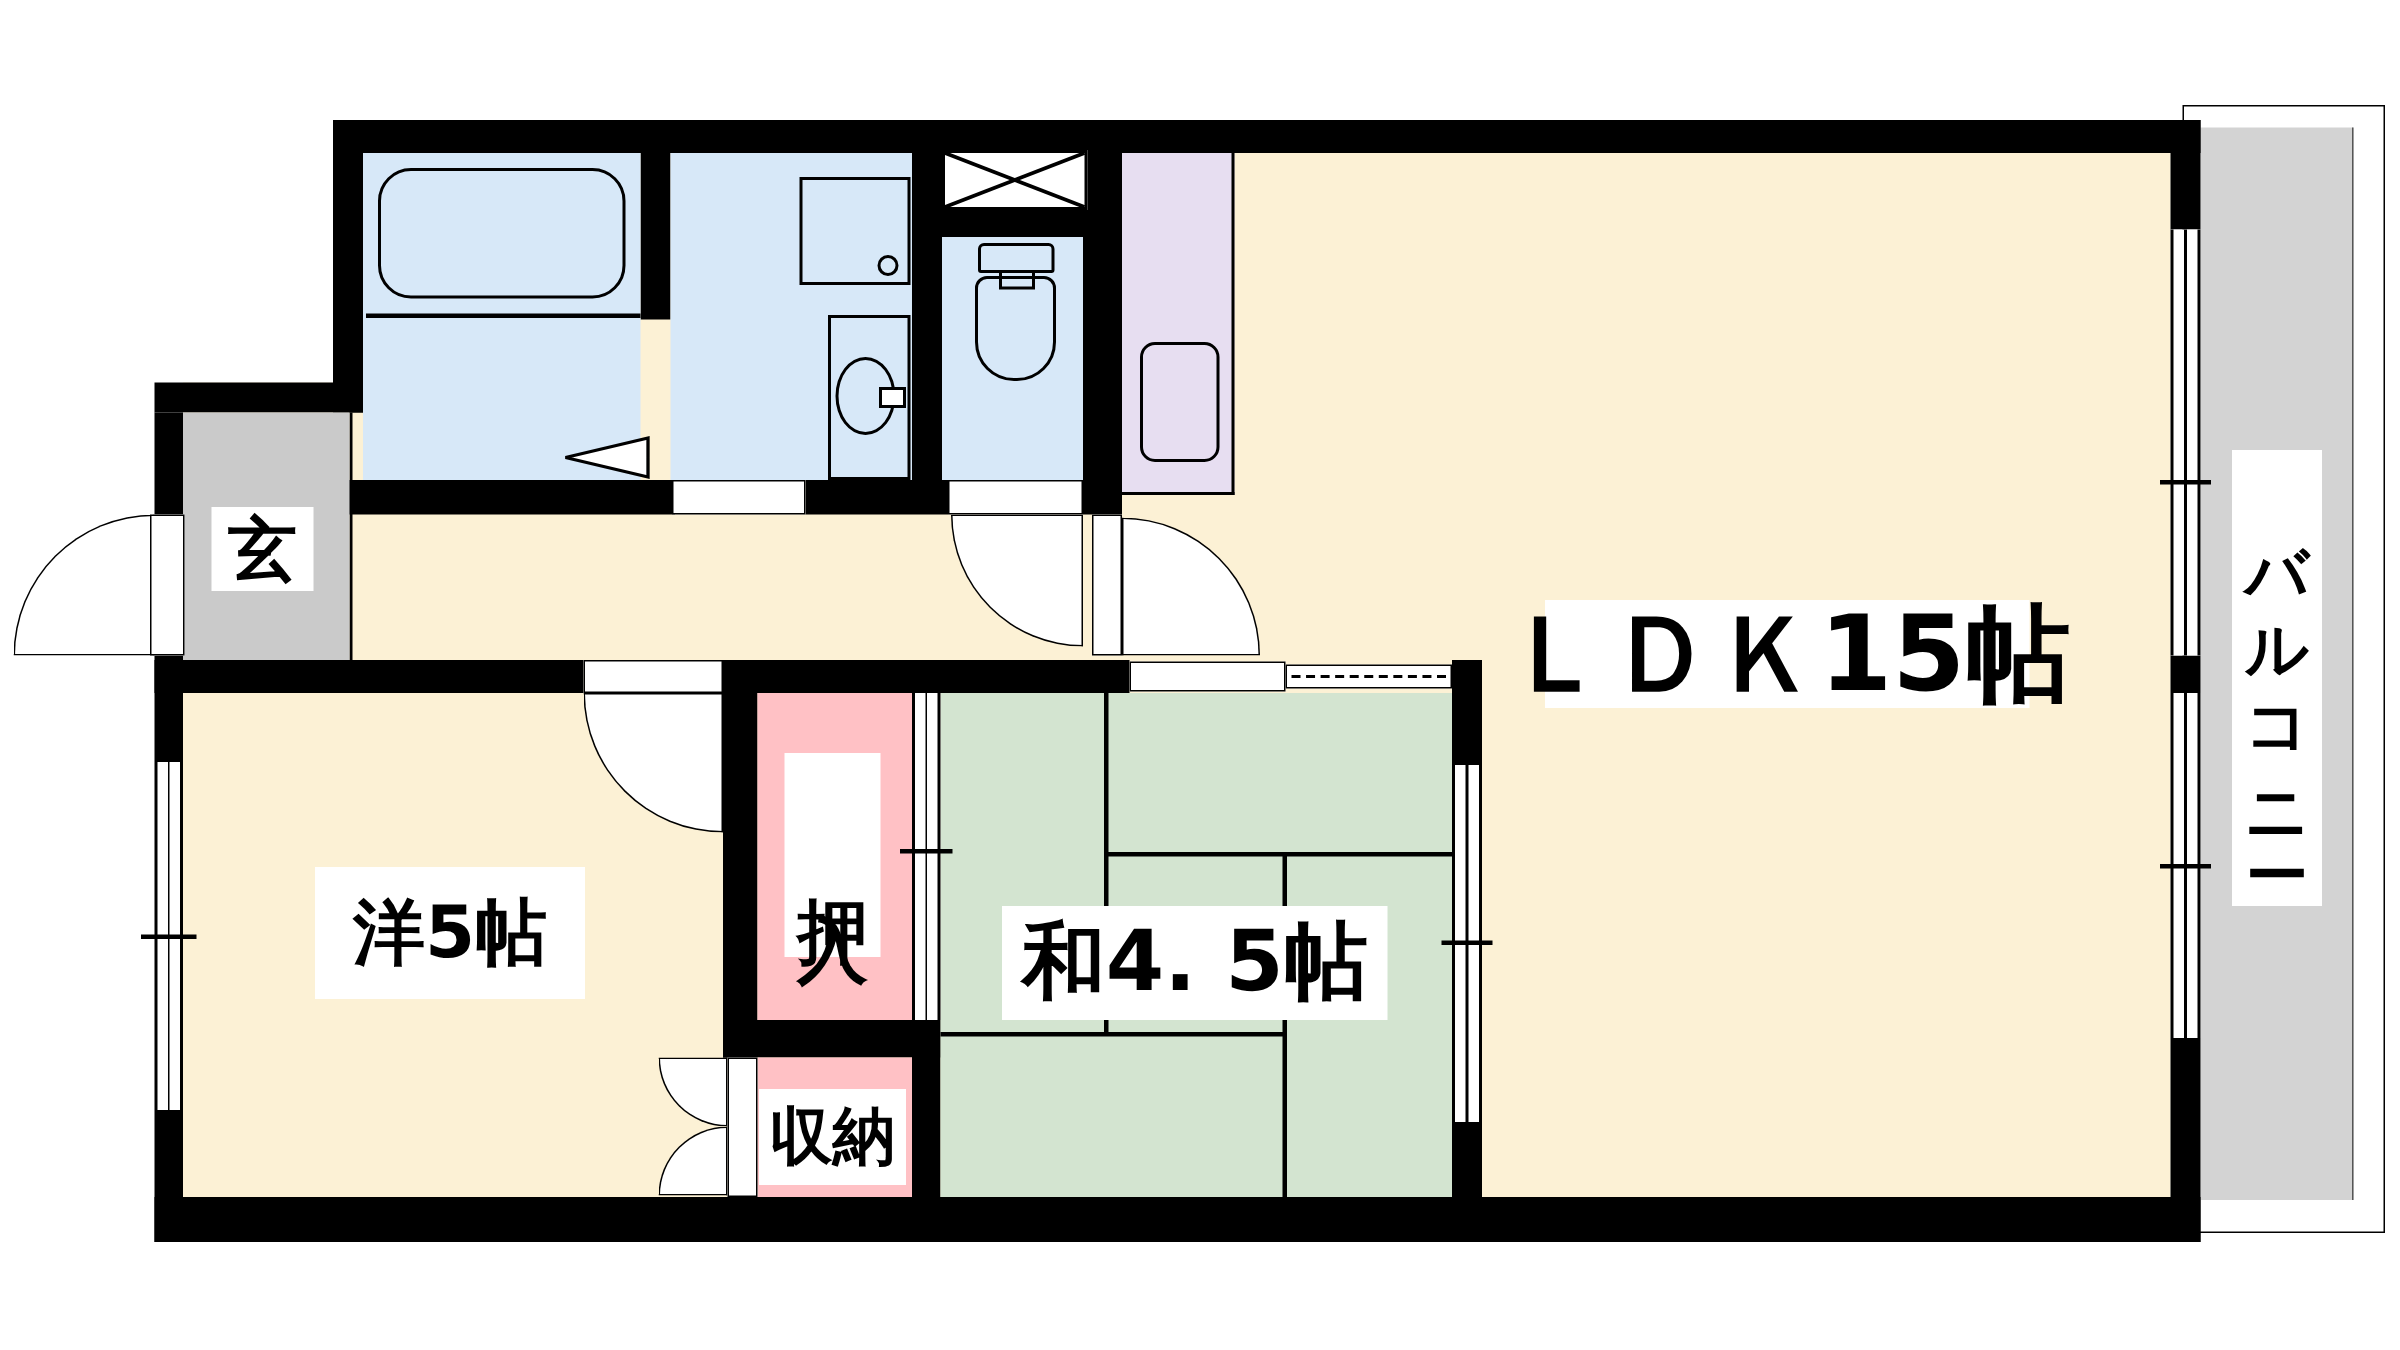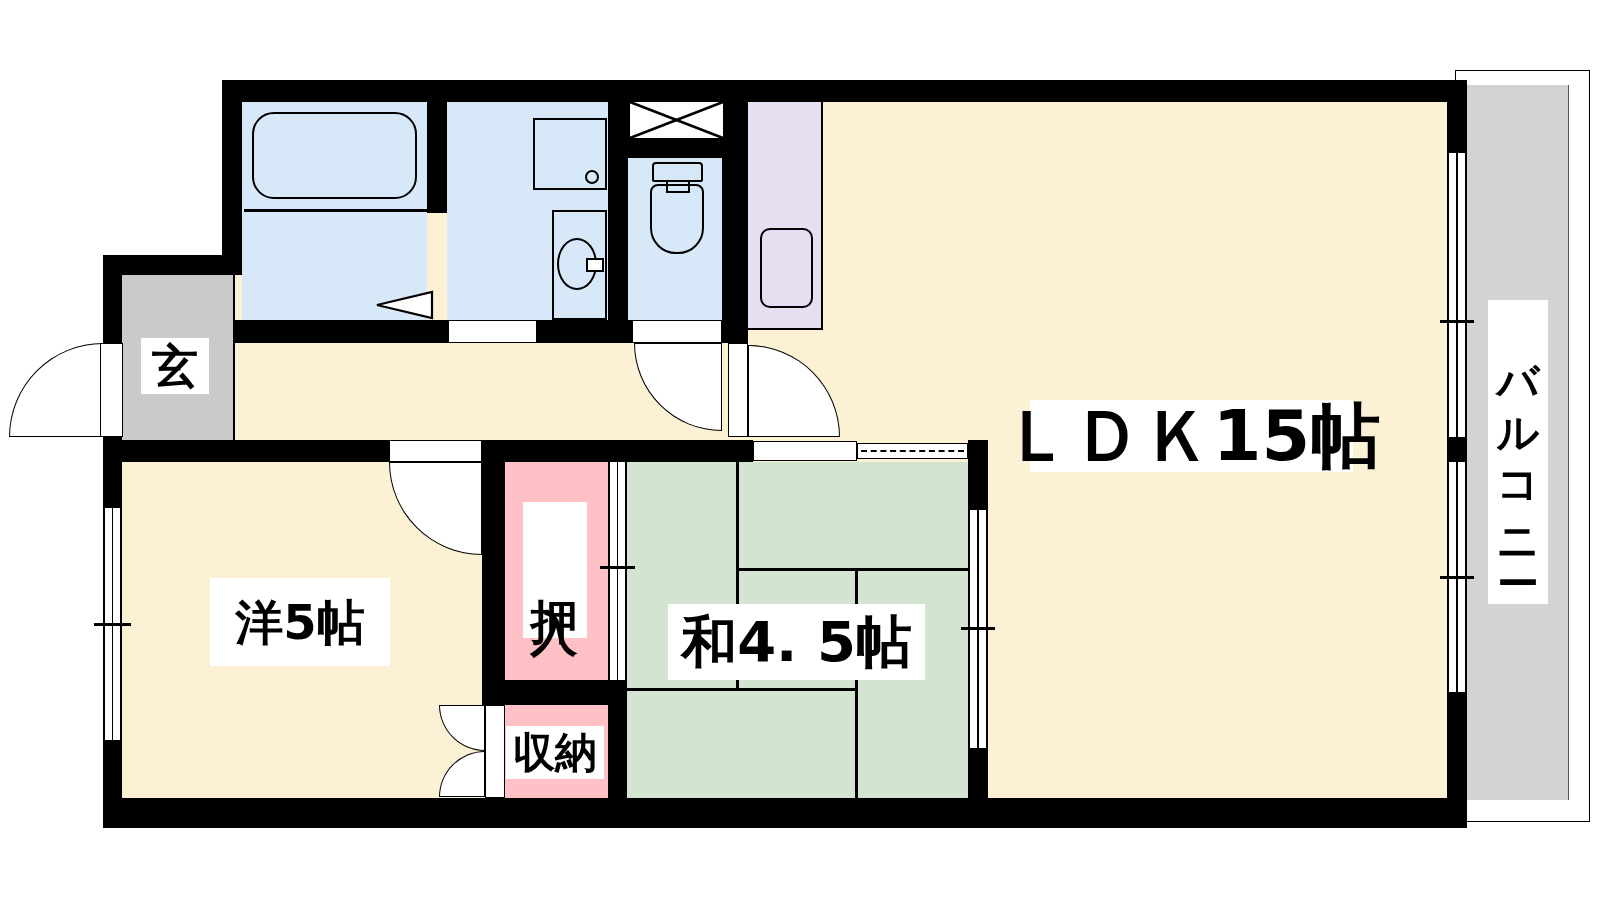--- a/index.html
+++ b/index.html
@@ -119,18 +119,18 @@
   <div class="win" style="left:1447px;top:153px;width:20px;height:284px;"></div>
   <div class="tick" style="left:1440px;top:320px;width:34px;"></div>
   <div class="win" style="left:1447px;top:462px;width:20px;height:230px;"></div>
   <div class="tick" style="left:1440px;top:576px;width:34px;"></div>
   <div class="dr" style="left:753px;top:441px;width:104px;height:20px;"></div>
   <div class="dr pb" style="left:857px;top:443px;width:111px;height:16px;"></div>
 
   <div class="lbl" style="left:141px;top:338px;width:68px;height:56px;font-size:46px;">玄</div>
   <div class="lbl" style="left:210px;top:578px;width:180px;height:88px;font-size:48px;">洋5帖</div>
   <div class="lbl vert" style="left:523px;top:502px;width:64px;height:136px;font-size:47px;">押入</div>
-  <div class="lbl" style="left:506px;top:726px;width:98px;height:53px;font-size:42px;">収納</div>
+  <div class="lbl" style="left:506px;top:726px;width:98px;height:64px;font-size:42px;">収納</div>
   <div class="lbl" style="left:668px;top:591px;width:257px;height:76px;font-size:56px;margin-top:13px;">和4. 5帖</div>
   <div class="lbl" style="left:1030px;top:400px;width:323px;height:72px;font-size:70px;">ＬＤＫ15帖</div>
   <div class="lbl vert" style="left:1488px;top:300px;width:60px;height:304px;font-size:42px;">バルコニー</div>
 
 </div>
 
 </body></html>

